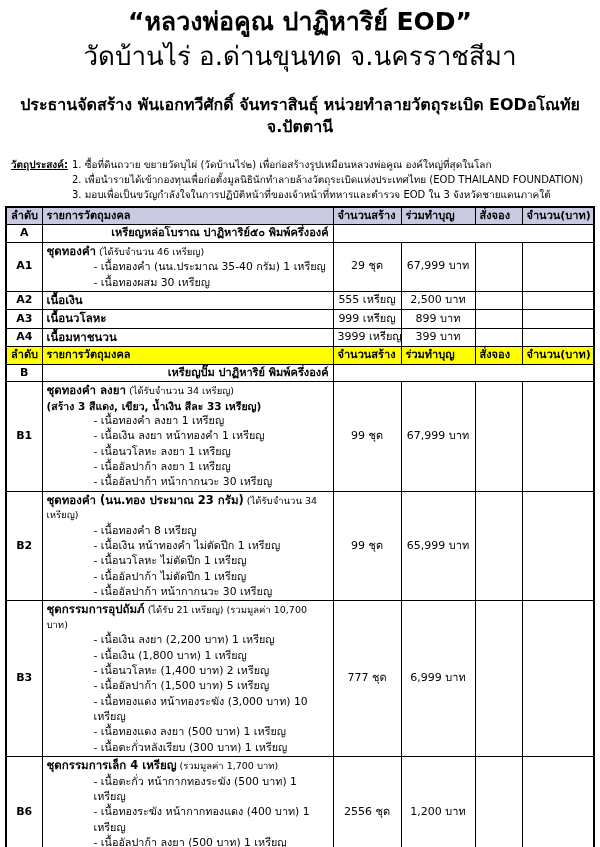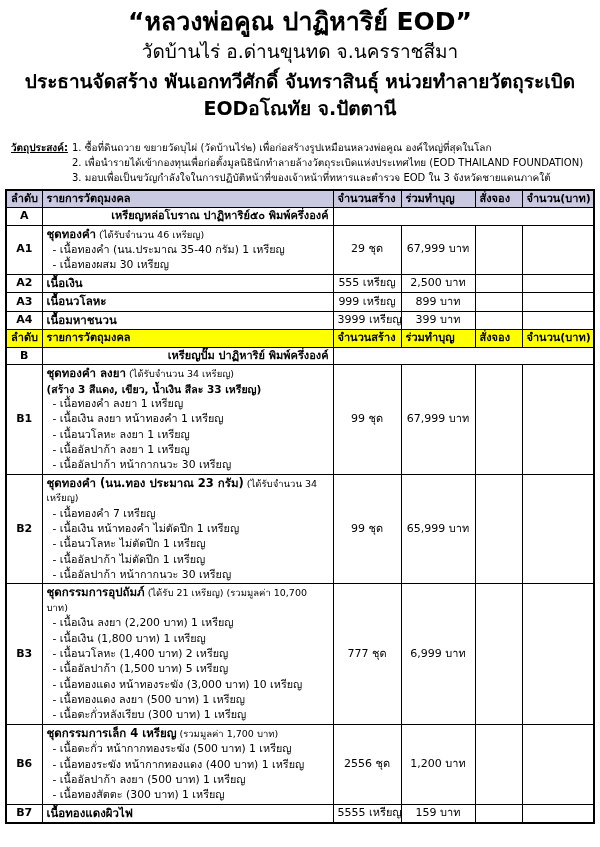--- a/index.html
+++ b/index.html
@@ -7,22 +7,22 @@
   body {
     width: 600px;
     font-family: "DejaVu Sans", sans-serif;
     color: #000;
   }
   .page { width: 600px; min-height: 847px; padding: 4px 5px 0 5px; }
 
   .hdr { text-align: center; }
   .h1 { font-size: 21px; line-height: 1.35; }
   .h2 { font-size: 25px; font-weight: bold; line-height: 1.35; margin-top: 1px; }
-  .h3 { font-size: 19px; line-height: 1.35; }
-  .h4 { font-size: 19px; font-weight: bold; line-height: 1.4; margin-top: 4px; }
+  .h3 { font-size: 26px; line-height: 1.35; }
+  .h4 { font-size: 16px; font-weight: bold; line-height: 1.4; margin-top: 20px; }
 
   .obj { display: flex; text-align: left; font-size: 10px; margin-top: 18px; padding-left: 6px; }
   .obj-label { font-weight: bold; text-decoration: underline; white-space: nowrap; padding-right: 4px; }
   .obj-lines div { line-height: 1.5; white-space: nowrap; }
 
   table.main {
     border-collapse: collapse;
     width: 100%;
     margin-top: 4px;
     table-layout: fixed;
@@ -37,21 +37,21 @@
     overflow: hidden;
   }
   td.hc { text-align: left; font-weight: bold; padding: 3px 1px; }
   td.no { text-align: center; font-weight: bold; width: 36px; }
   td.sec { font-weight: bold; text-align: right; padding: 2px 2px; }
   td.num { text-align: center; white-space: nowrap; }
   td.desc { padding: 2px 4px 3px 6px; }
   .nm b { font-size: 11.5px; }
   .nm .note { font-size: 9.5px; }
   .nm2 { font-weight: bold; font-size: 10.5px; line-height: 1.35; }
-  .sub { padding-left: 6px; line-height: 1.42; font-size: 10.8px; }
+  .sub { padding-left: 6px; line-height: 1.42; font-size: 10.8px; margin-left: 41px; }
 </style>
 </head>
 <body>
 
 <div class="page">
   <div class="hdr">
     <div class="h2">“หลวงพ่อคูณ ปาฏิหาริย์ EOD”</div>
     <div class="h3">วัดบ้านไร่ อ.ด่านขุนทด จ.นครราชสีมา</div>
     <div class="h4">ประธานจัดสร้าง พันเอกทวีศักดิ์ จันทราสินธุ์ หน่วยทำลายวัตถุระเบิด EODอโณทัย จ.ปัตตานี</div>
     <div class="obj">
@@ -155,21 +155,21 @@
           </td>
           <td class="num">99 ชุด</td>
           <td class="num">67,999 บาท</td>
           <td></td>
           <td></td>
         </tr>
         <tr>
           <td class="no">B2</td>
           <td class="desc">
             <div class="nm"><b>ชุดทองคำ (นน.ทอง ประมาณ 23 กรัม)</b><span class="note"> (ได้รับจำนวน 34 เหรียญ)</span></div>
-            <div class="sub">- เนื้อทองคำ 7 เหรียญ</div>
+            <div class="sub">- เนื้อทองคำ 8 เหรียญ</div>
             <div class="sub">- เนื้อเงิน หน้าทองคำ ไม่ตัดปีก 1 เหรียญ</div>
             <div class="sub">- เนื้อนวโลหะ ไม่ตัดปีก 1 เหรียญ</div>
             <div class="sub">- เนื้ออัลปาก้า ไม่ตัดปีก 1 เหรียญ</div>
             <div class="sub">- เนื้ออัลปาก้า หน้ากากนวะ 30 เหรียญ</div>
           </td>
           <td class="num">99 ชุด</td>
           <td class="num">65,999 บาท</td>
           <td></td>
           <td></td>
         </tr>

